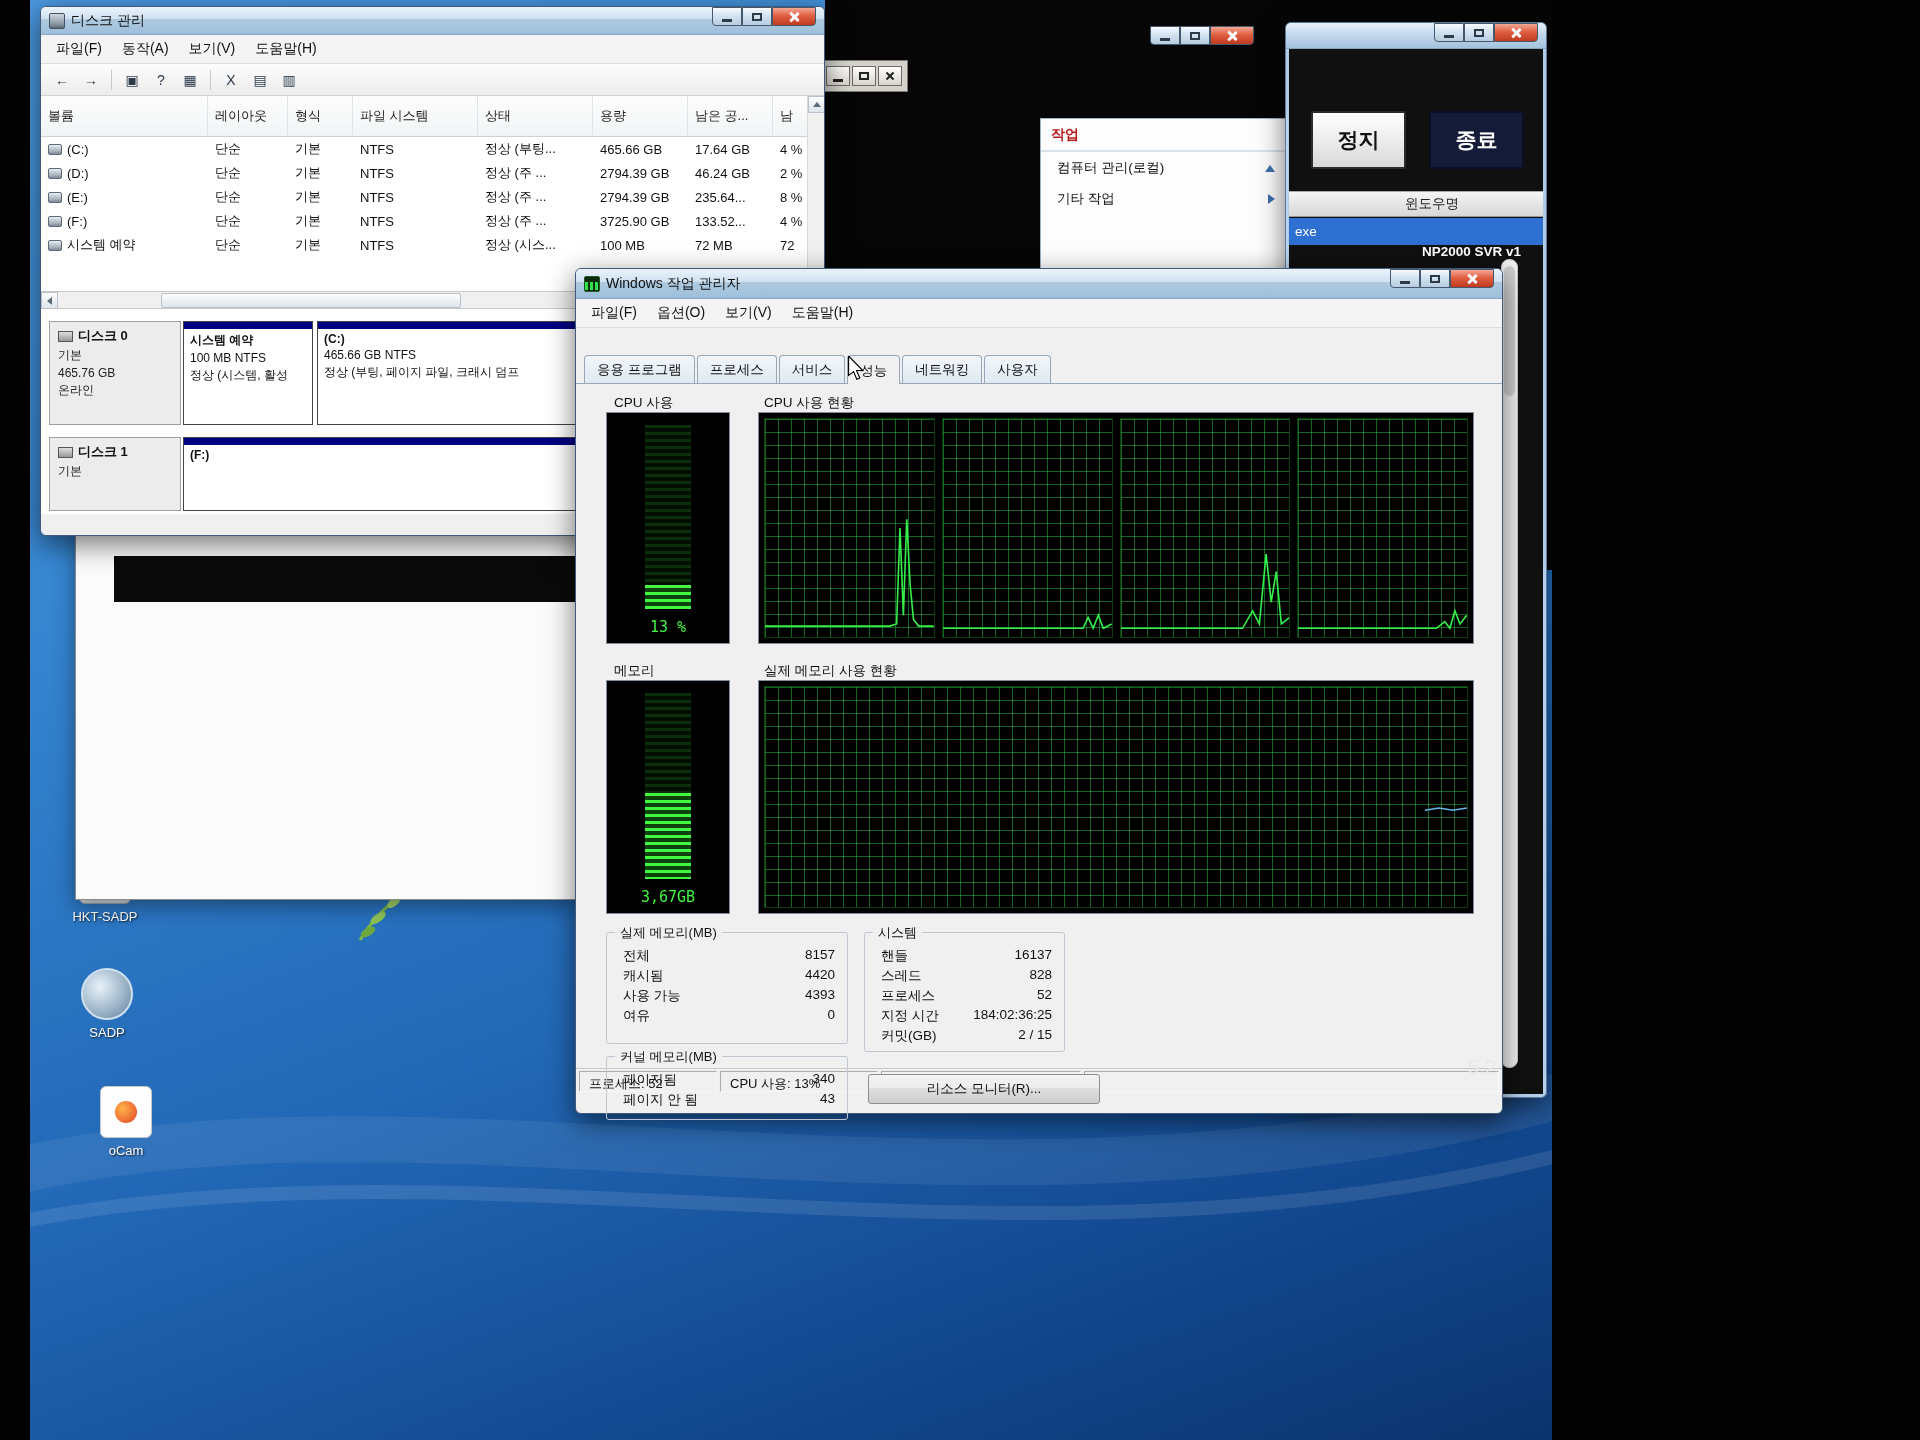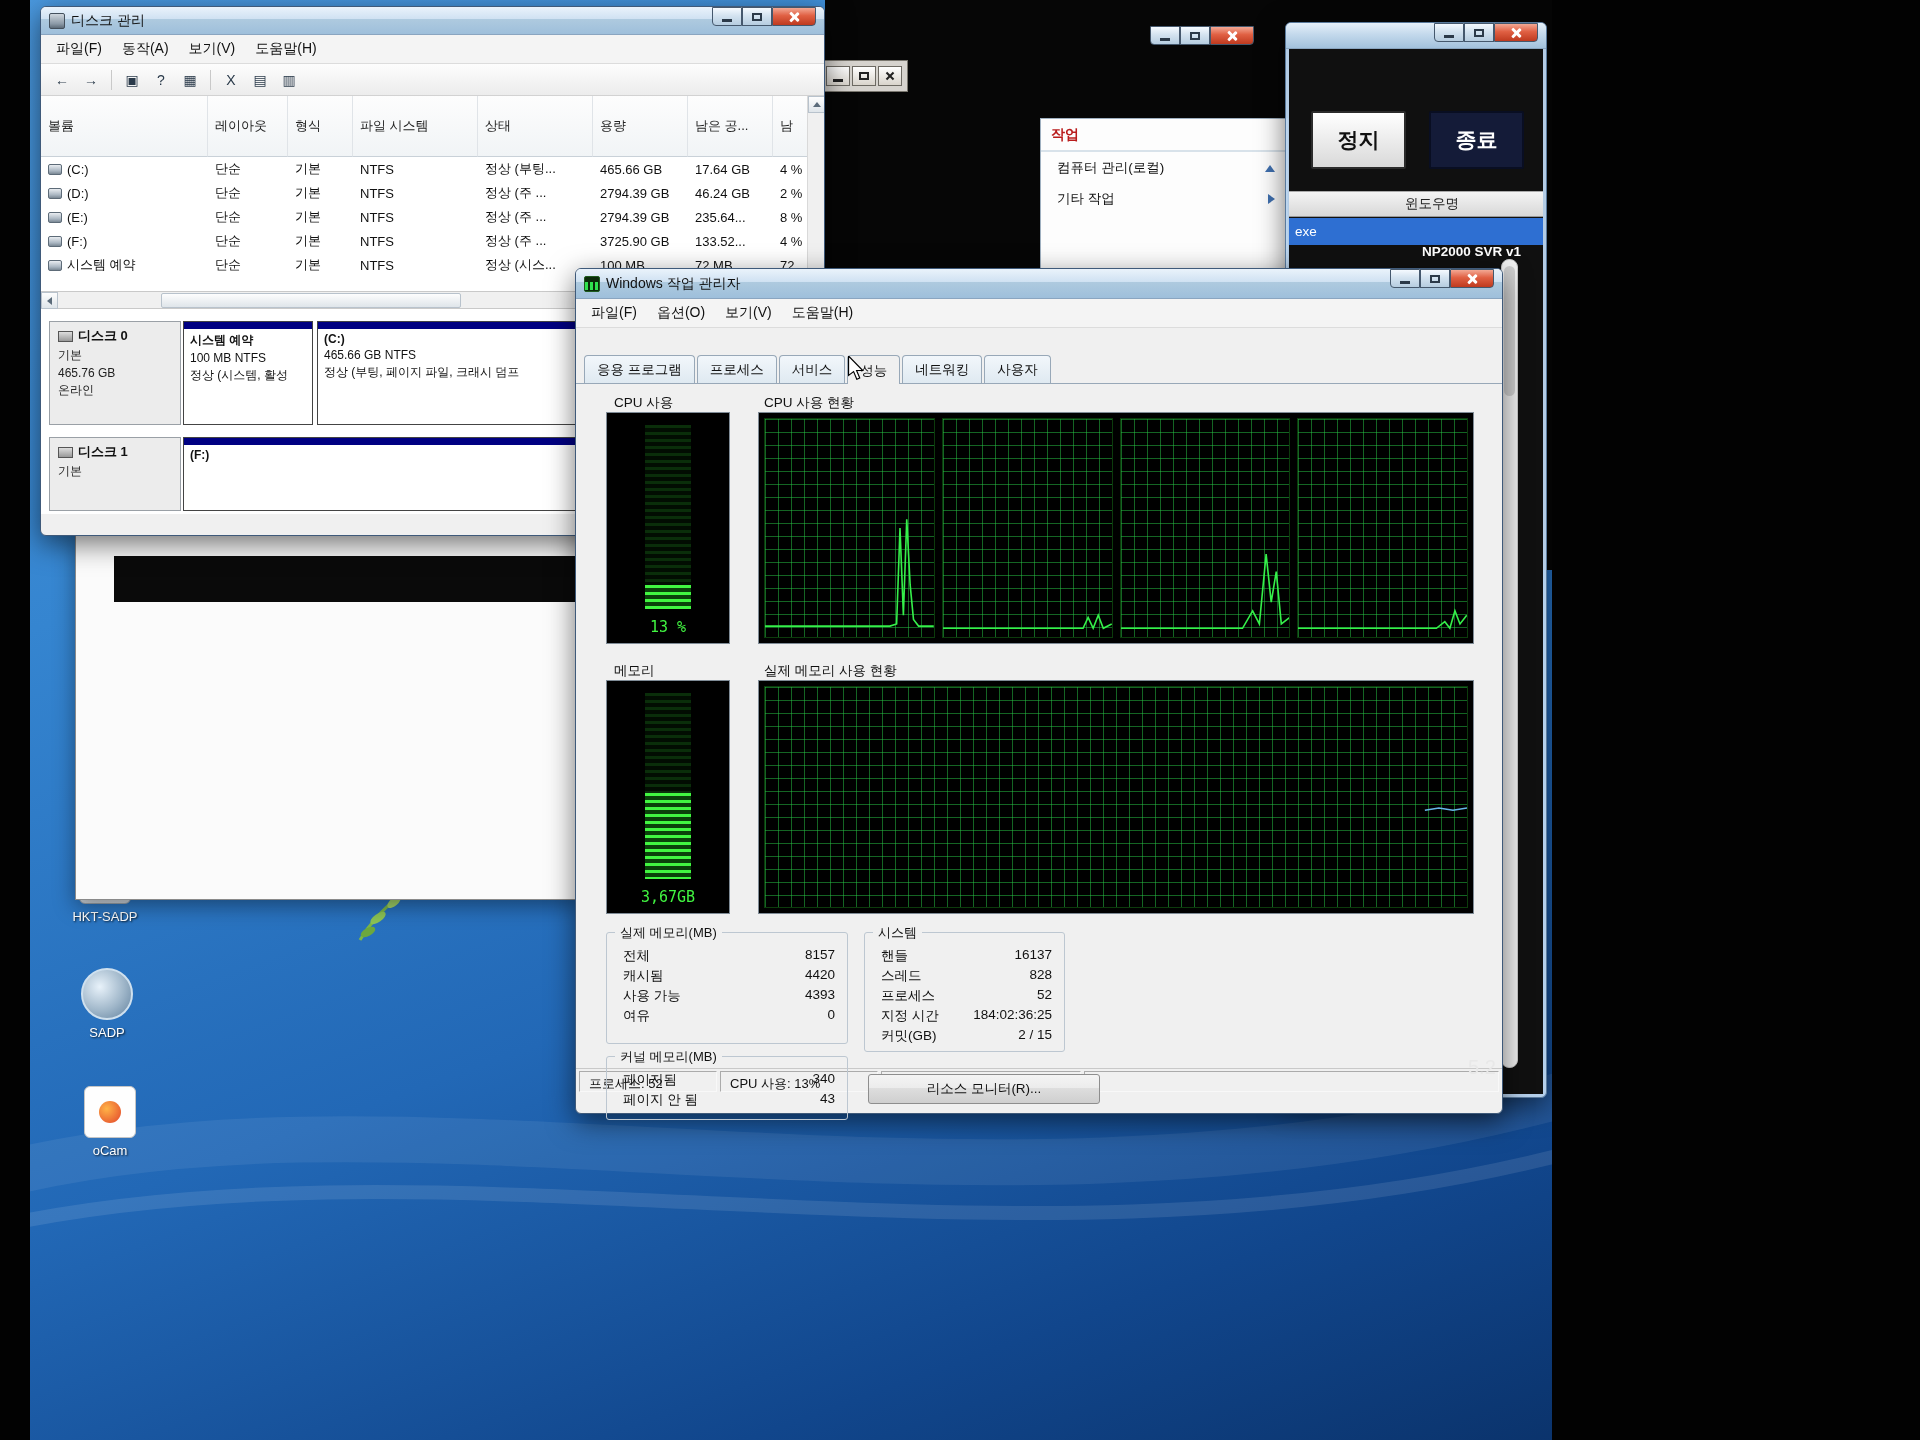--- a/index.html
+++ b/index.html
@@ -51,21 +51,21 @@
   
   #disk-mgmt { left:40px; top:6px; width:785px; height:530px; z-index:6; }
   .toolbar { display:flex; align-items:center; gap:3px; height:32px; padding:0 8px;
     background:linear-gradient(#fdfdfd,#ececec); border-bottom:1px solid #d2d2d2; }
   .tool-btn { width:26px; height:24px; display:flex; align-items:center; justify-content:center;
     font-size:14px; color:#2a3a4a; border:1px solid transparent; border-radius:3px; }
   .tb-sep { width:1px; height:20px; background:#c9c9c9; margin:0 4px; }
 
   .listview { position:relative; height:196px; background:#fff; border-bottom:1px solid #c9c9c9; overflow:hidden; }
   .lv-grid { display:grid; grid-template-columns:167px 80px 65px 125px 115px 95px 85px 1fr; }
-  .lv-h { font-size:13px; padding:21px 7px; background:linear-gradient(#fdfdfd,#f1f4f6);
+  .lv-h { font-size:13px; padding:11px 7px; background:linear-gradient(#fdfdfd,#f1f4f6);
     border-right:1px solid #e0e4e8; border-bottom:1px solid #c9d1d8; color:#222; white-space:nowrap; overflow:hidden; }
   .lv-c { font-size:13px; padding:3px 7px; white-space:nowrap; overflow:hidden; color:#111; display:flex; align-items:center; gap:5px; }
   .vol-ico { width:14px; height:11px; flex:0 0 auto; border:1px solid #5d6b78;
     background:linear-gradient(#e9edf1,#aab6c2 65%,#7a8894); border-radius:2px; }
   .vscroll { position:absolute; right:0; top:0; width:17px; height:100%; background:#f0f0f0; border-left:1px solid #d9d9d9; }
   .sbtn { width:17px; height:17px; background:linear-gradient(#fdfdfd,#dfe5ea); border:1px solid #b8c2cc;
     display:flex; align-items:center; justify-content:center; }
   .tri-up { width:0; height:0; border-left:4px solid transparent; border-right:4px solid transparent; border-bottom:5px solid #5b6b7a; }
   .tri-dn { width:0; height:0; border-left:4px solid transparent; border-right:4px solid transparent; border-top:5px solid #5b6b7a; }
   .tri-lf { width:0; height:0; border-top:4px solid transparent; border-bottom:4px solid transparent; border-right:5px solid #5b6b7a; }
@@ -186,21 +186,21 @@
 </div>
 
 <div class="desk-icon" style="left:55px;top:852px">
   <div class="img img-box"></div>
   <div>HKT-SADP</div>
 </div>
 <div class="desk-icon" style="left:57px;top:968px">
   <div class="img img-circle"></div>
   <div>SADP</div>
 </div>
-<div class="desk-icon" style="left:60px;top:1086px">
+<div class="desk-icon" style="left:76px;top:1086px">
   <div class="img img-ocam"></div>
   <div>oCam</div>
 </div>
 
 <div id="remnant">
   <div class="band"></div>
 </div>
 
 <div id="backdrop"></div>
 

